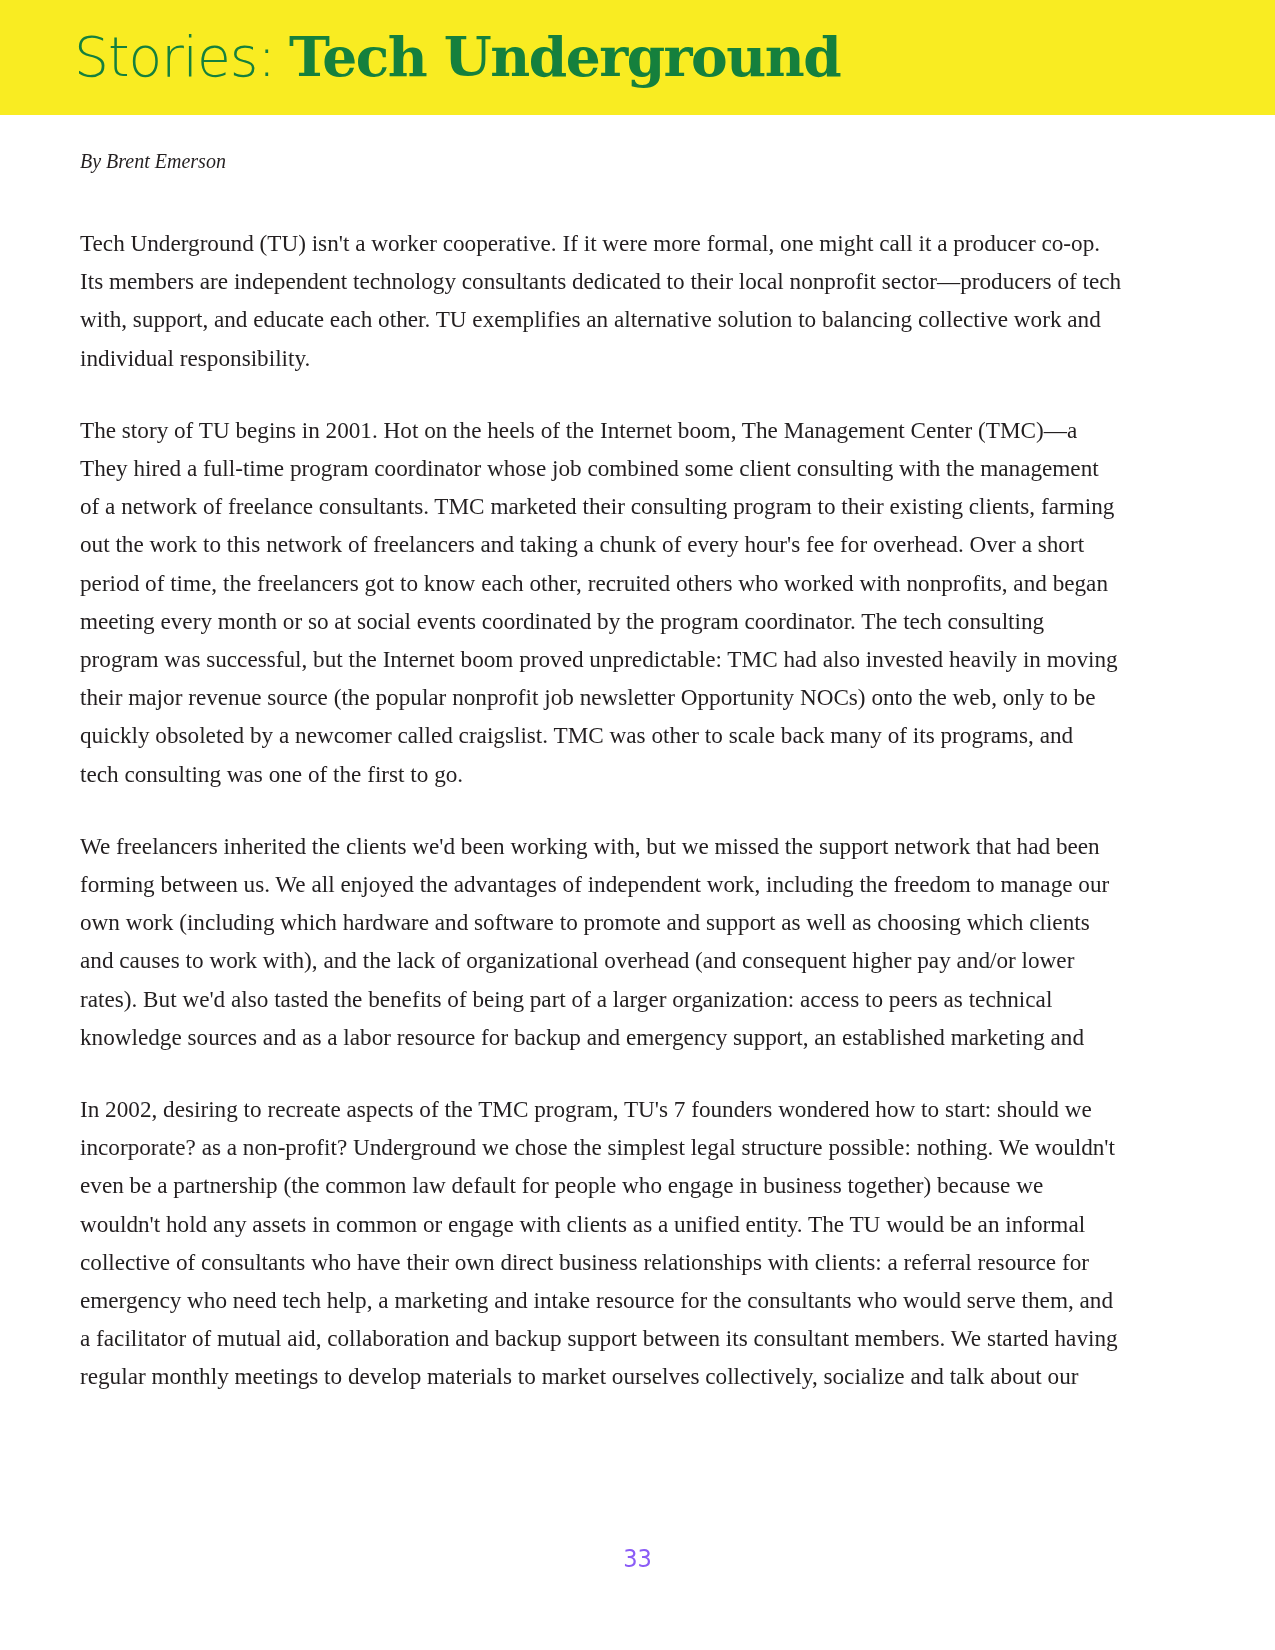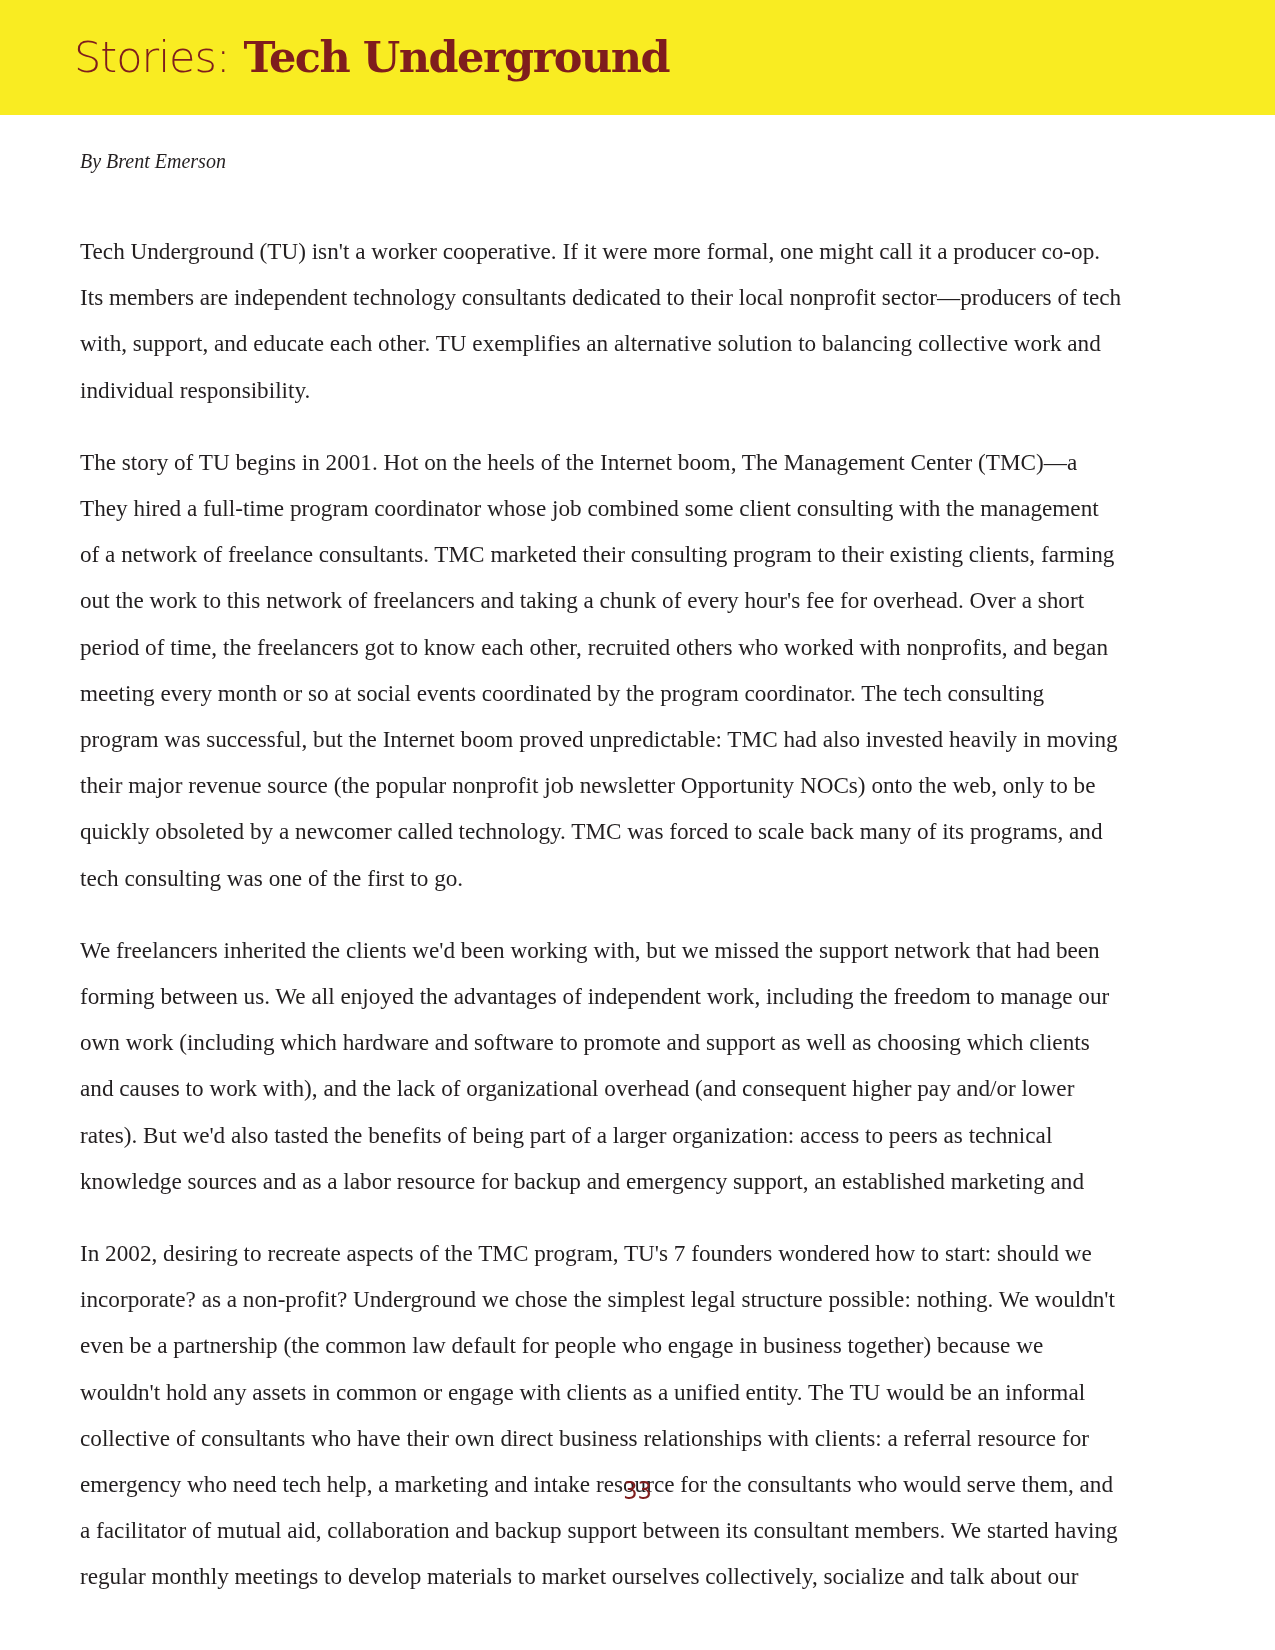--- a/index.html
+++ b/index.html
@@ -3,45 +3,45 @@
 <meta charset="utf-8">
 <style>
   html, body { margin: 0; padding: 0; background: #ffffff; }
   body { width: 1275px; height: 1650px; position: relative; overflow: hidden; }
   .header-band {
     position: absolute; left: 0; top: 0; width: 1275px; height: 115px;
     background: #f9ec22;
   }
   .header-title {
     position: absolute; left: 74px; top: 32px;
-    font-size: 43px; line-height: 50px; color: #7f1d1d; white-space: nowrap;
+    font-size: 55px; line-height: 50px; color: #15803d; white-space: nowrap;
   }
   .header-title .section {
     font-family: "DejaVu Sans", sans-serif; font-weight: 300;
     font-stretch: condensed; letter-spacing: -1px;
   }
   .header-title .story {
     font-family: "DejaVu Serif", serif; font-weight: bold;
     letter-spacing: -1.5px; margin-left: 14px;
   }
   .byline {
     position: absolute; left: 80px; top: 150px;
     font-family: "Liberation Serif", serif; font-style: italic;
     font-size: 20px; color: #231f20;
   }
   .body-text {
     position: absolute; left: 80px; top: 224px; width: 1120px;
     font-family: "Liberation Serif", serif; font-size: 23.2px;
     line-height: 38.2px; color: #231f20;
   }
   .para { margin: 0 0 34px 0; }
-  .line { display: block; white-space: nowrap; margin-top: 8px; }
+  .line { display: block; white-space: nowrap; }
   .page-number {
-    position: absolute; left: 0; width: 1275px; top: 1476px; text-align: center;
-    font-family: "DejaVu Sans", sans-serif; font-size: 25px; color: #7f1d1d;
+    position: absolute; left: 0; width: 1275px; top: 1544px; text-align: center;
+    font-family: "DejaVu Sans", sans-serif; font-size: 25px; color: #8b5cf6;
     font-stretch: condensed;
   }
 </style>
 </head>
 <body>
 
 <div class="header-band" style="background: rgb(249, 236, 34);">
   <div class="header-title">
     <span class="section">Stories:</span><span class="story">Tech Underground</span>
   </div>
@@ -58,21 +58,21 @@
   </p>
   <p class="para">
     <span class="line">The story of TU begins in 2001. Hot on the heels of the Internet boom, The Management Center (TMC)—a</span>
     <span class="line">They hired a full-time program coordinator whose job combined some client consulting with the management</span>
     <span class="line">of a network of freelance consultants. TMC marketed their consulting program to their existing clients, farming</span>
     <span class="line">out the work to this network of freelancers and taking a chunk of every hour's fee for overhead. Over a short</span>
     <span class="line">period of time, the freelancers got to know each other, recruited others who worked with nonprofits, and began</span>
     <span class="line">meeting every month or so at social events coordinated by the program coordinator. The tech consulting</span>
     <span class="line">program was successful, but the Internet boom proved unpredictable: TMC had also invested heavily in moving</span>
     <span class="line">their major revenue source (the popular nonprofit job newsletter Opportunity NOCs) onto the web, only to be</span>
-    <span class="line">quickly obsoleted by a newcomer called technology. TMC was forced to scale back many of its programs, and</span>
+    <span class="line">quickly obsoleted by a newcomer called craigslist. TMC was other to scale back many of its programs, and</span>
     <span class="line">tech consulting was one of the first to go.</span>
   </p>
   <p class="para">
     <span class="line">We freelancers inherited the clients we'd been working with, but we missed the support network that had been</span>
     <span class="line">forming between us. We all enjoyed the advantages of independent work, including the freedom to manage our</span>
     <span class="line">own work (including which hardware and software to promote and support as well as choosing which clients</span>
     <span class="line">and causes to work with), and the lack of organizational overhead (and consequent higher pay and/or lower</span>
     <span class="line">rates). But we'd also tasted the benefits of being part of a larger organization: access to peers as technical</span>
     <span class="line">knowledge sources and as a labor resource for backup and emergency support, an established marketing and</span>
   </p>

